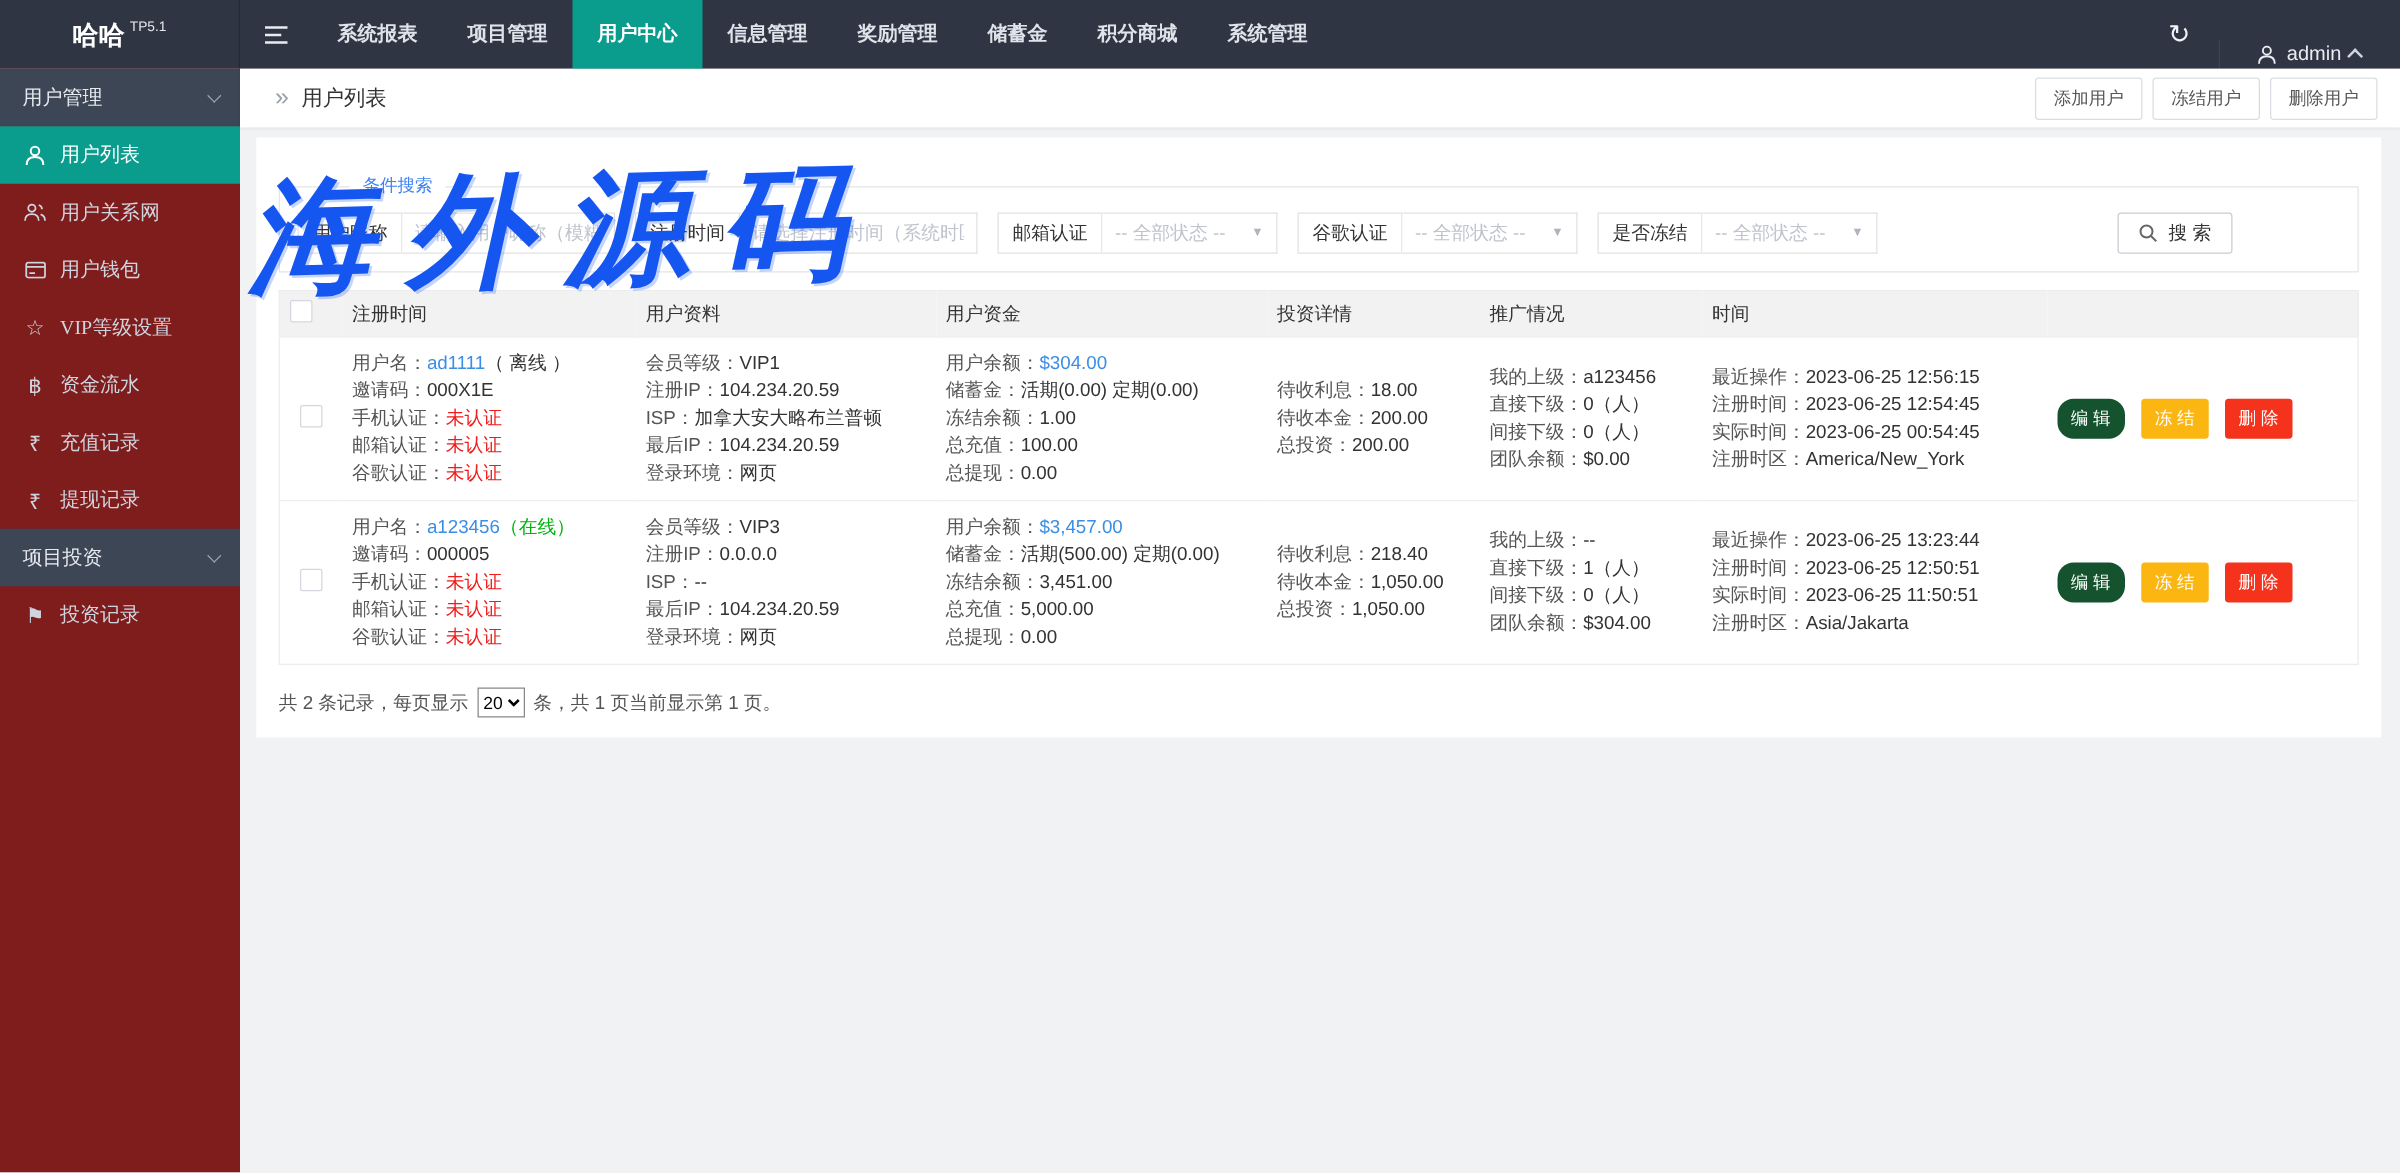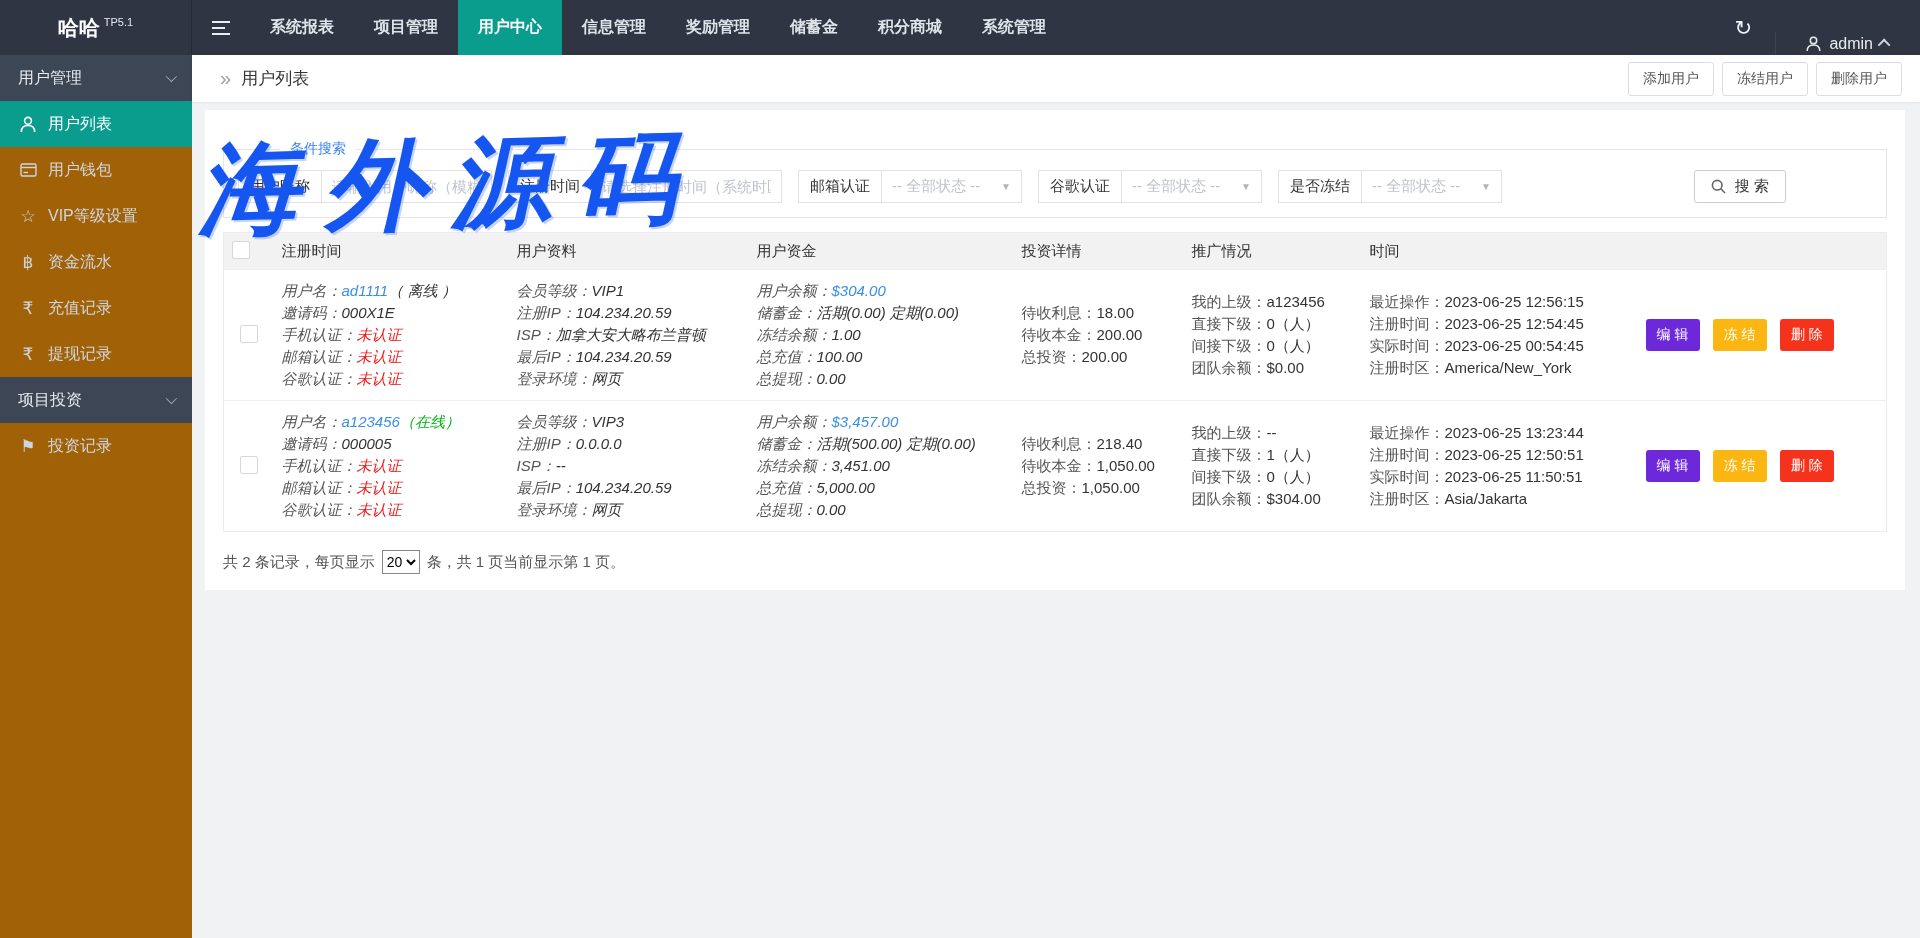--- a/index.html
+++ b/index.html
@@ -20,21 +20,21 @@
     font-size:21px; color:#eef1f5; cursor:pointer; }
   .user-box { display:flex; align-items:center; gap:8px; padding:0 30px;
     border-left:1px solid rgba(255,255,255,.07); font-size:16px; cursor:pointer;margin-top:32px; }
   .chev { width:9px; height:9px; border-right:2px solid #cfd5df; border-bottom:2px solid #cfd5df;
     display:inline-block; }
   .chev.up { transform:rotate(-135deg) translateY(-2px); }
   .chev.down { transform:rotate(45deg) translateY(-2px); }
 
   
   .main { display:flex; height:883px; }
-  .sidebar { width:192px; flex:none; background:#a16207; }
+  .sidebar { width:192px; flex:none; background:#7f1d1d;font-family:Liberation Serif, serif; }
   .side-group-title { height:46px; display:flex; align-items:center; padding:0 18px;
     background:#3d4654; color:#e6eaf0; font-size:16px; cursor:pointer; }
   .side-group-title .chev { margin-left:auto; width:8px; height:8px;
     border-color:#9aa3b0; border-width:1px; }
   .side-item { height:46px; display:flex; align-items:center; padding:0 18px; gap:10px;
     color:#cfd5df; font-size:16px; cursor:pointer; }
   .side-item.active { background:#0a9d8e; color:#fff; }
   .side-icon { width:20px; display:inline-flex; justify-content:center; align-items:center;
     font-size:17px; flex:none; }
   .side-icon svg { display:block; }
@@ -70,35 +70,35 @@
   .search-btn { margin-left:auto; margin-right:86px; display:flex; align-items:center; gap:9px;
     border:1px solid #c9ccd2; border-radius:3px; background:#fff; padding:0 16px; height:33px;
     font-size:15px; color:#333; cursor:pointer; white-space:nowrap; }
 
   
   .table-wrap { margin:14px 18px 0; }
   table.users { width:100%; border-collapse:collapse; table-layout:fixed; border:1px solid #ececec; }
   table.users thead th { background:#f2f2f2; height:37px; font-size:15px; color:#333;
     font-weight:normal; text-align:left; padding:0 8px; }
   table.users tbody td { border-top:1px solid #efefef; padding:10px 8px; font-size:15px; }
-  td.v-top { vertical-align:top;font-style:italic; }
+  td.v-top { vertical-align:top; }
   td.v-mid { vertical-align:middle; }
   .cell-line { line-height:22px; white-space:nowrap; }
   .lbl { color:#555; }
   .val { color:#333; }
   .val.blue { color:#3a8ee6; }
   .val.red { color:#f01b1b; }
   .val.green { color:#00b30f; }
   th.check-col, td.check-col { text-align:center; vertical-align:middle; }
   .checkbox { display:inline-block; width:18px; height:18px; border:1px solid #d4d7dd;
     border-radius:2px; background:#fff; cursor:pointer; }
   .act-btn { display:inline-block; min-width:54px; text-align:center; padding:7px 9px;
     border:none; border-radius:3px; color:#fff; font-size:14px; margin-right:9px; cursor:pointer;
     white-space:nowrap; }
-  .act-edit { background:#6d28d9; }
+  .act-edit { background:#14532d;border-radius:13px; }
   .act-freeze { background:#fbb612; }
   .act-delete { background:#f5331c; }
 
   
   .pagination { margin:18px 18px 0; font-size:15px; color:#555; display:flex; align-items:center; gap:7px; }
   .page-select { height:24px; font-size:14px; border:1px solid #888; background:#fff; }
 
   
   .watermark { position:absolute; left:198px; top:118px; z-index:5; pointer-events:none;
     font-family:"DejaVu Serif","Liberation Serif",serif; font-style:italic; font-weight:bold;
@@ -157,20 +157,33 @@
     <div class="side-item active">
       <span class="side-icon">
         <svg width="16" height="17" viewBox="0 0 15 16">
             <g fill="none" stroke="#fff" stroke-width="1.5">
           <circle cx="7.5" cy="4.5" r="3.2"></circle>
               <path d="M1.2 15 C1.2 10.8 4 9 7.5 9 C11 9 13.8 10.8 13.8 15"></path>
         </g>
           </svg>
       </span>
       <span>用户列表</span>
+    </div>
+    <div class="side-item">
+      <span class="side-icon">
+        <svg width="18" height="16" viewBox="0 0 18 16">
+            <g fill="none" stroke="#cfd5df" stroke-width="1.4">
+          <circle cx="6.5" cy="4.5" r="2.9"></circle>
+              <path d="M1 14.5 C1 10.8 3.5 9.2 6.5 9.2 C9.5 9.2 12 10.8 12 14.5"></path>
+          <path d="M12 2 C13.6 2.4 14.6 3.7 14.6 5.3"></path>
+              <path d="M13.5 9.5 C15.8 10.2 17 11.9 17 14.5"></path>
+        </g>
+          </svg>
+      </span>
+      <span>用户关系网</span>
     </div>
     <div class="side-item">
       <span class="side-icon">
         <svg width="17" height="14" viewBox="0 0 17 14">
             <g fill="none" stroke="#cfd5df" stroke-width="1.4">
           <rect x="1" y="1" width="15" height="12" rx="1.5"></rect>
               <line x1="1" y1="4.5" x2="16" y2="4.5"></line>
           <line x1="3.5" y1="9.5" x2="8" y2="9.5"></line>
         </g>
           </svg>

